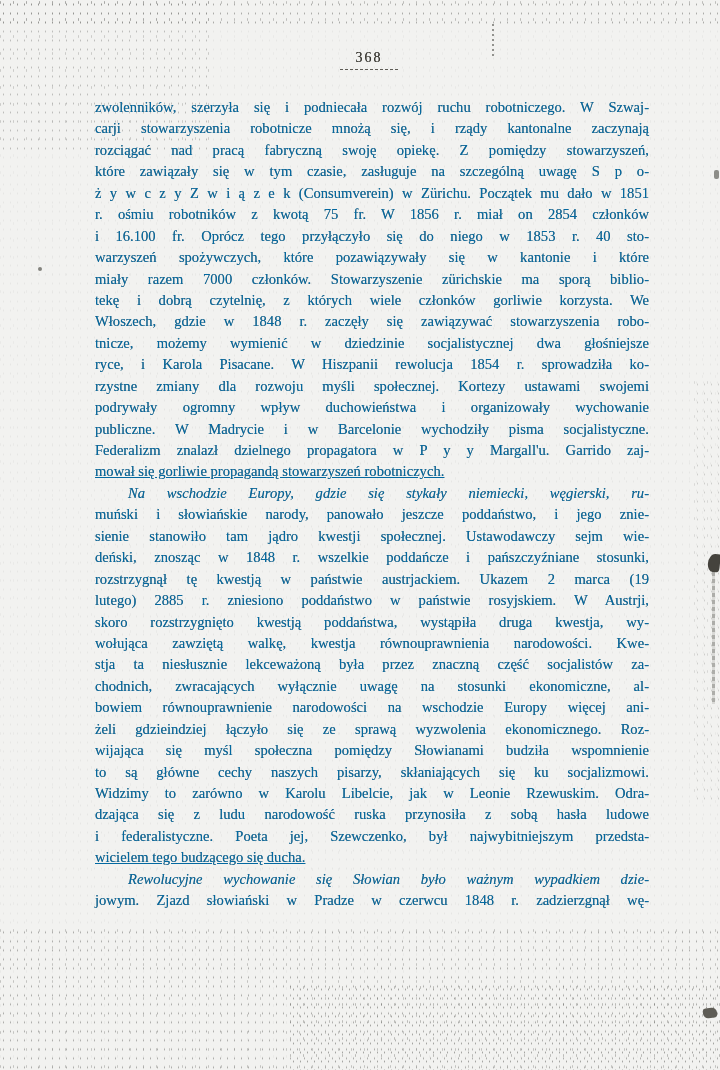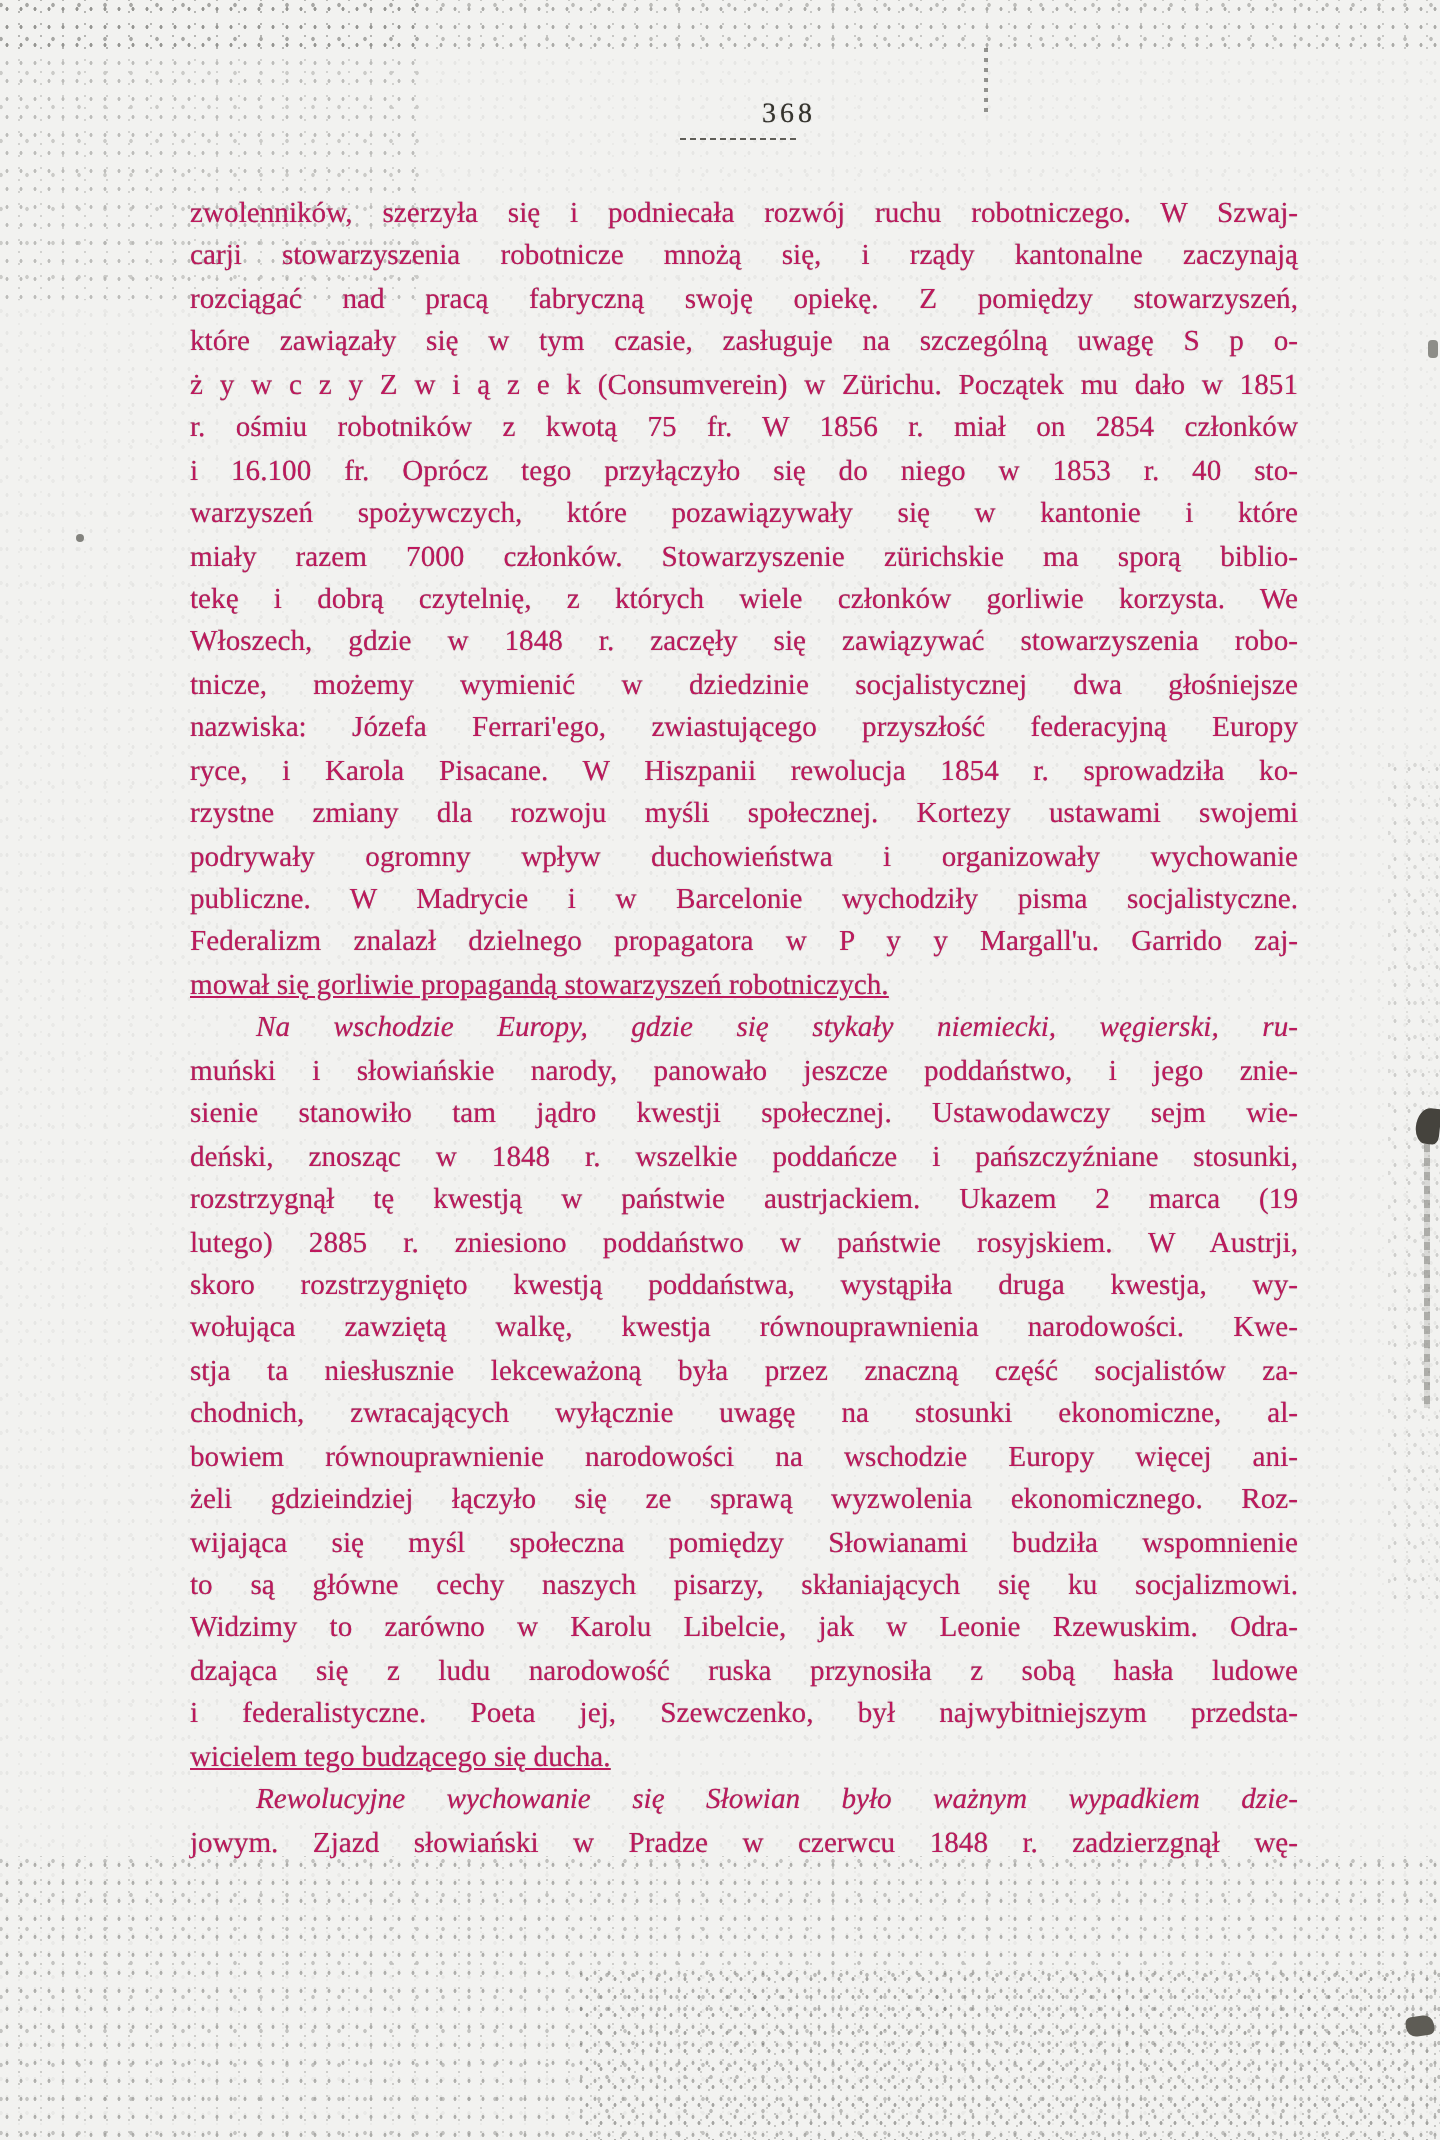--- a/index.html
+++ b/index.html
@@ -42,33 +42,33 @@
   }
   .mark-right-line{
     left:712px;top:572px;width:3px;height:132px;
     background:repeating-linear-gradient(to bottom, rgba(105,105,99,.5) 0 4px, rgba(105,105,99,.18) 4px 7px);
   }
   .mark-right-bottom{
     left:703px;top:1008px;width:14px;height:10px;background:#5e5c55;
     border-radius:3px 5px 3px 5px;transform:rotate(-8deg);
   }
   
-  .pagenum-wrap{position:absolute;left:330px;top:50px;width:78px;text-align:right;}
+  .pagenum-wrap{position:absolute;left:330px;top:50px;width:78px;text-align:center;}
   .pagenum{
     font-size:14px;letter-spacing:2px;color:#36342e;
     text-shadow:0 0 .4px rgba(30,30,25,.6);
   }
   .pagenum-rule{
     margin:3px auto 0 auto;width:58px;height:0;
     border-top:1px dashed #5f5d57;
   }
   
   .text-block{
     position:absolute;left:95px;top:97px;width:554px;
-    font-size:14.6px;line-height:21.45px;color:#be185d;
+    font-size:14.6px;line-height:21.45px;color:#0369a1;
     text-shadow:0 0 .45px rgba(35,33,27,.55);
   }
   .line{
     text-align:justify;
     text-align-last:justify;
     white-space:normal;
     height:21.45px;overflow:visible;
   }
   .line.para-end{text-align-last:left;text-decoration:underline;}
   .line.indent{text-indent:33px;font-style:italic;}
@@ -104,21 +104,20 @@
         <div class="line">rozciągać nad pracą fabryczną swoję opiekę. Z pomiędzy stowarzyszeń,</div>
         <div class="line">które zawiązały się w tym czasie, zasługuje na szczególną uwagę S p o-</div>
         <div class="line">ż y w c z y Z w i ą z e k (Consumverein) w Zürichu. Początek mu dało w 1851</div>
         <div class="line">r. ośmiu robotników z kwotą 75 fr. W 1856 r. miał on 2854 członków</div>
         <div class="line">i 16.100 fr. Oprócz tego przyłączyło się do niego w 1853 r. 40 sto-</div>
         <div class="line">warzyszeń spożywczych, które pozawiązywały się w kantonie i które</div>
         <div class="line">miały razem 7000 członków. Stowarzyszenie zürichskie ma sporą biblio-</div>
         <div class="line">tekę i dobrą czytelnię, z których wiele członków gorliwie korzysta. We</div>
         <div class="line">Włoszech, gdzie w 1848 r. zaczęły się zawiązywać stowarzyszenia robo-</div>
         <div class="line">tnicze, możemy wymienić w dziedzinie socjalistycznej dwa głośniejsze</div>
-        <div class="line">nazwiska: Józefa Ferrari'ego, zwiastującego przyszłość federacyjną Europy</div>
         <div class="line">ryce, i Karola Pisacane. W Hiszpanii rewolucja 1854 r. sprowadziła ko-</div>
         <div class="line">rzystne zmiany dla rozwoju myśli społecznej. Kortezy ustawami swojemi</div>
         <div class="line">podrywały ogromny wpływ duchowieństwa i organizowały wychowanie</div>
         <div class="line">publiczne. W Madrycie i w Barcelonie wychodziły pisma socjalistyczne.</div>
         <div class="line">Federalizm znalazł dzielnego propagatora w P y y Margall'u. Garrido zaj-</div>
         <div class="line para-end">mował się gorliwie propagandą stowarzyszeń robotniczych.</div>
       </div>
       <div>
         <div class="line indent">Na wschodzie Europy, gdzie się stykały niemiecki, węgierski, ru-</div>
         <div class="line">muński i słowiańskie narody, panowało jeszcze poddaństwo, i jego znie-</div>

